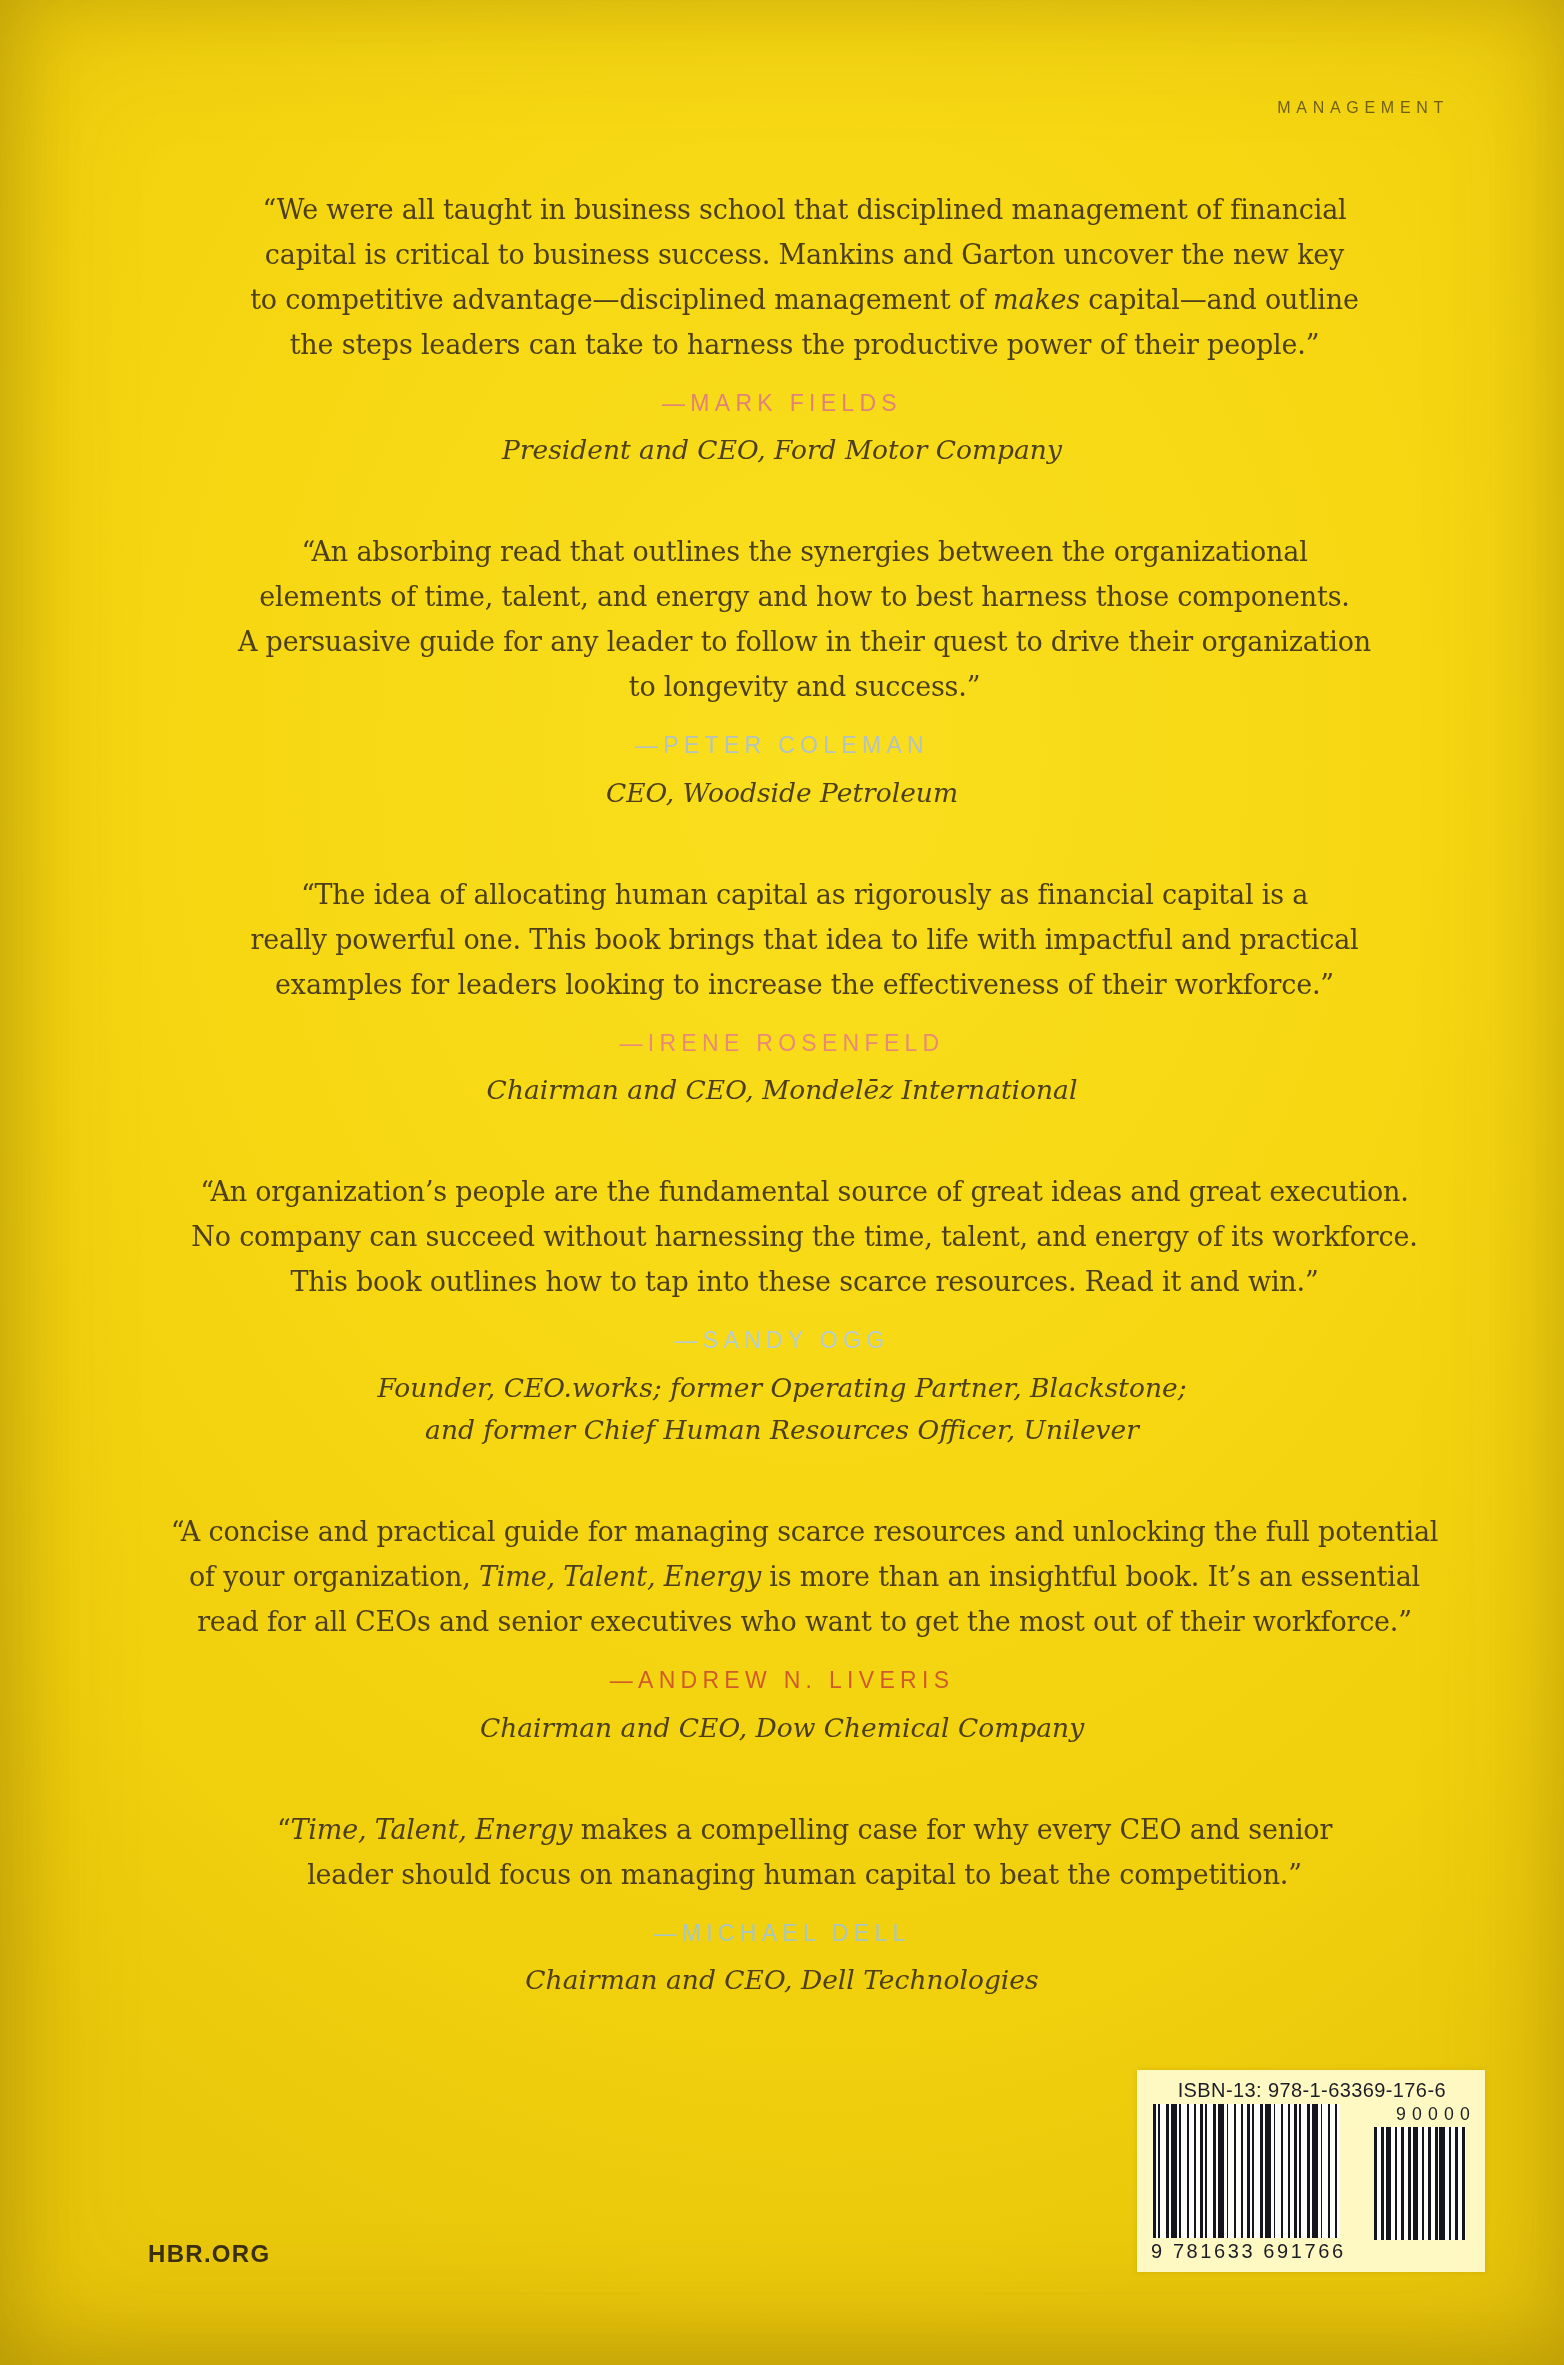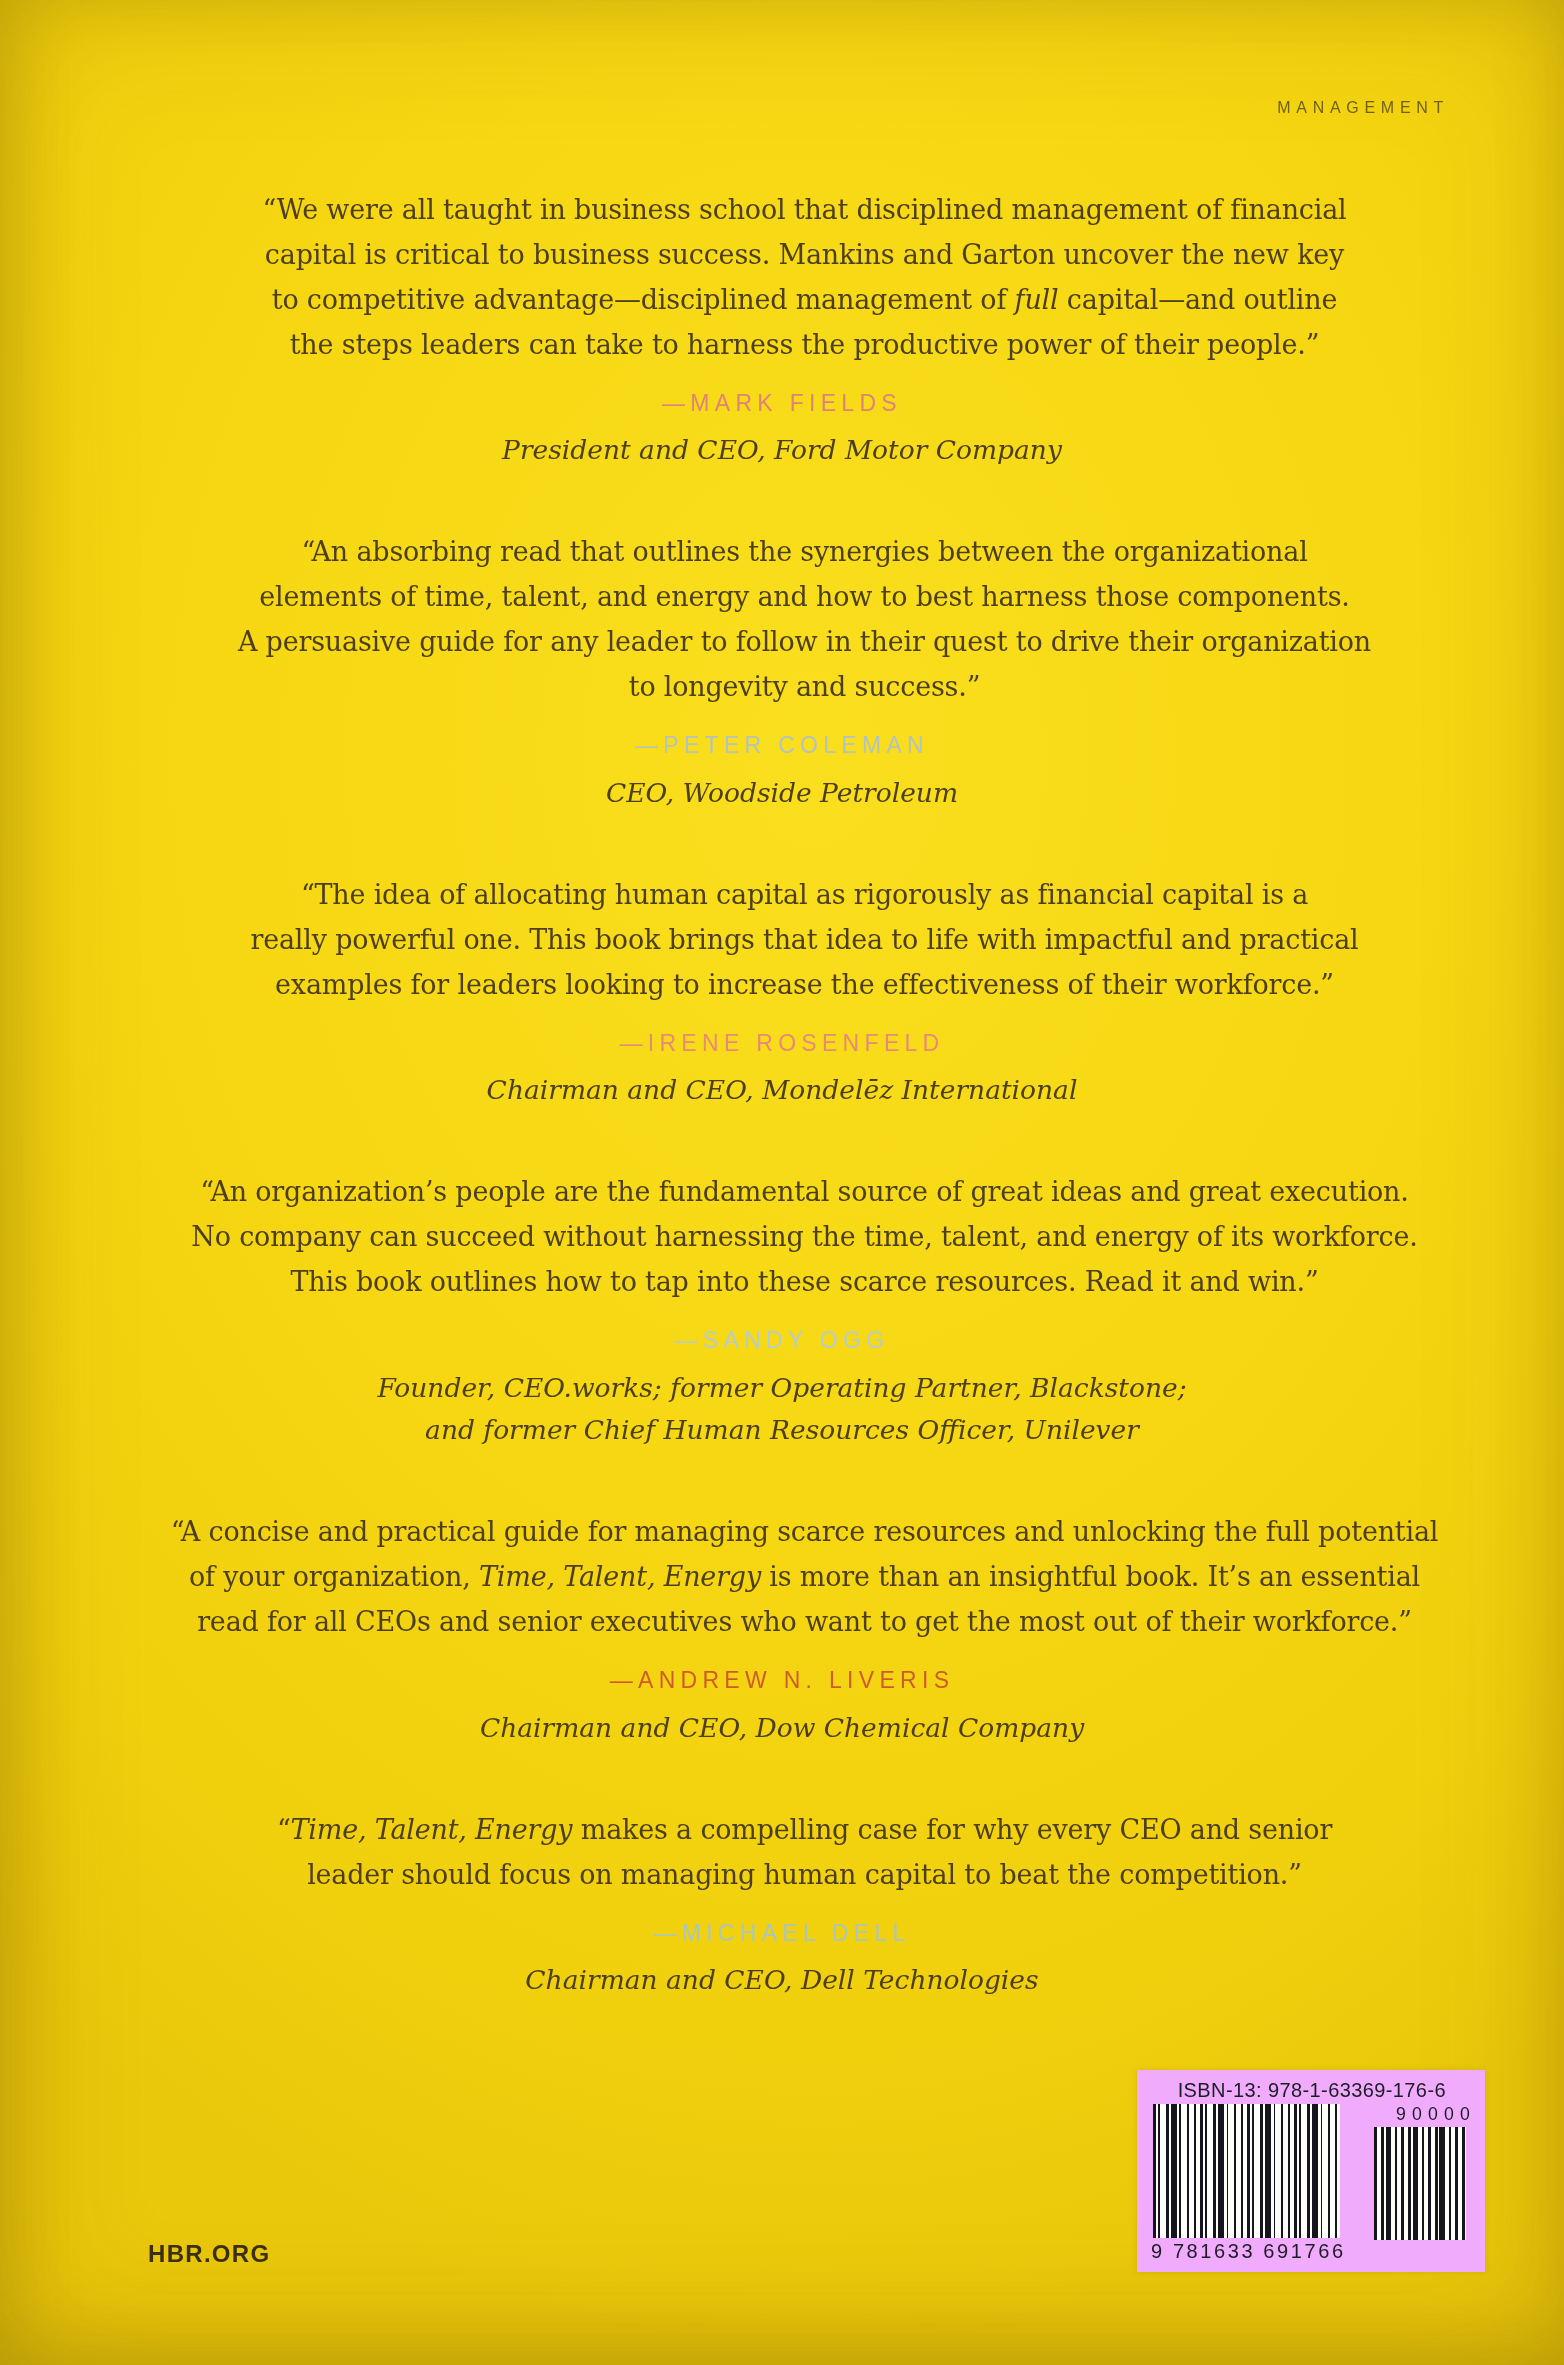--- a/index.html
+++ b/index.html
@@ -46,21 +46,21 @@
   .attribution-title + .attribution-title{ margin-top:1.8px; }
   .site-label{
     position:absolute; left:148px; bottom:98px;
     font-family:"Liberation Sans", sans-serif;
     font-weight:bold; font-size:24px; letter-spacing:1.3px;
     color:#3a2f10;
   }
   .barcode-label{
     position:absolute; right:79px; bottom:94px;
     width:348px; height:202px;
-    background:#f0abfc;
+    background:#fef9c3;
     box-shadow:0 0 5.3px rgba(150,120,0,0.25);
     padding:8.8px 12.4px 7px 14px;
     font-family:"Liberation Sans", sans-serif;
     color:#17171f;
   }
   .isbn-text{
     text-align:center; font-size:20px; letter-spacing:0.4px;
     color:#1c1c26; white-space:nowrap;
   }
   .barcode-row{ display:flex; justify-content:space-between; margin-top:1.8px; }
@@ -99,21 +99,21 @@
 
 <div class="vignette"></div>
 
 <div class="category-label">MANAGEMENT</div>
 
 <div class="quotes-container">
     <div class="quote-block">
       <div class="quote-text">
         <div class="quote-line"><span>“We were all taught in business school that disciplined management of financial</span></div>
         <div class="quote-line"><span>capital is critical to business success. Mankins and Garton uncover the new key</span></div>
-        <div class="quote-line"><span>to competitive advantage—disciplined management of </span><span class="it">full</span><span> capital—and outline</span></div>
+        <div class="quote-line"><span>to competitive advantage—disciplined management of </span><span class="it">makes</span><span> capital—and outline</span></div>
         <div class="quote-line"><span>the steps leaders can take to harness the productive power of their people.”</span></div>
       </div>
       <div class="attribution-name" style="color: rgb(224, 130, 122);">—MARK FIELDS</div>
       <div class="attribution-title">President and CEO, Ford Motor Company</div>
     </div>
     <div class="quote-block">
       <div class="quote-text">
         <div class="quote-line"><span>“An absorbing read that outlines the synergies between the organizational</span></div>
         <div class="quote-line"><span>elements of time, talent, and energy and how to best harness those components.</span></div>
         <div class="quote-line"><span>A persuasive guide for any leader to follow in their quest to drive their organization</span></div>

